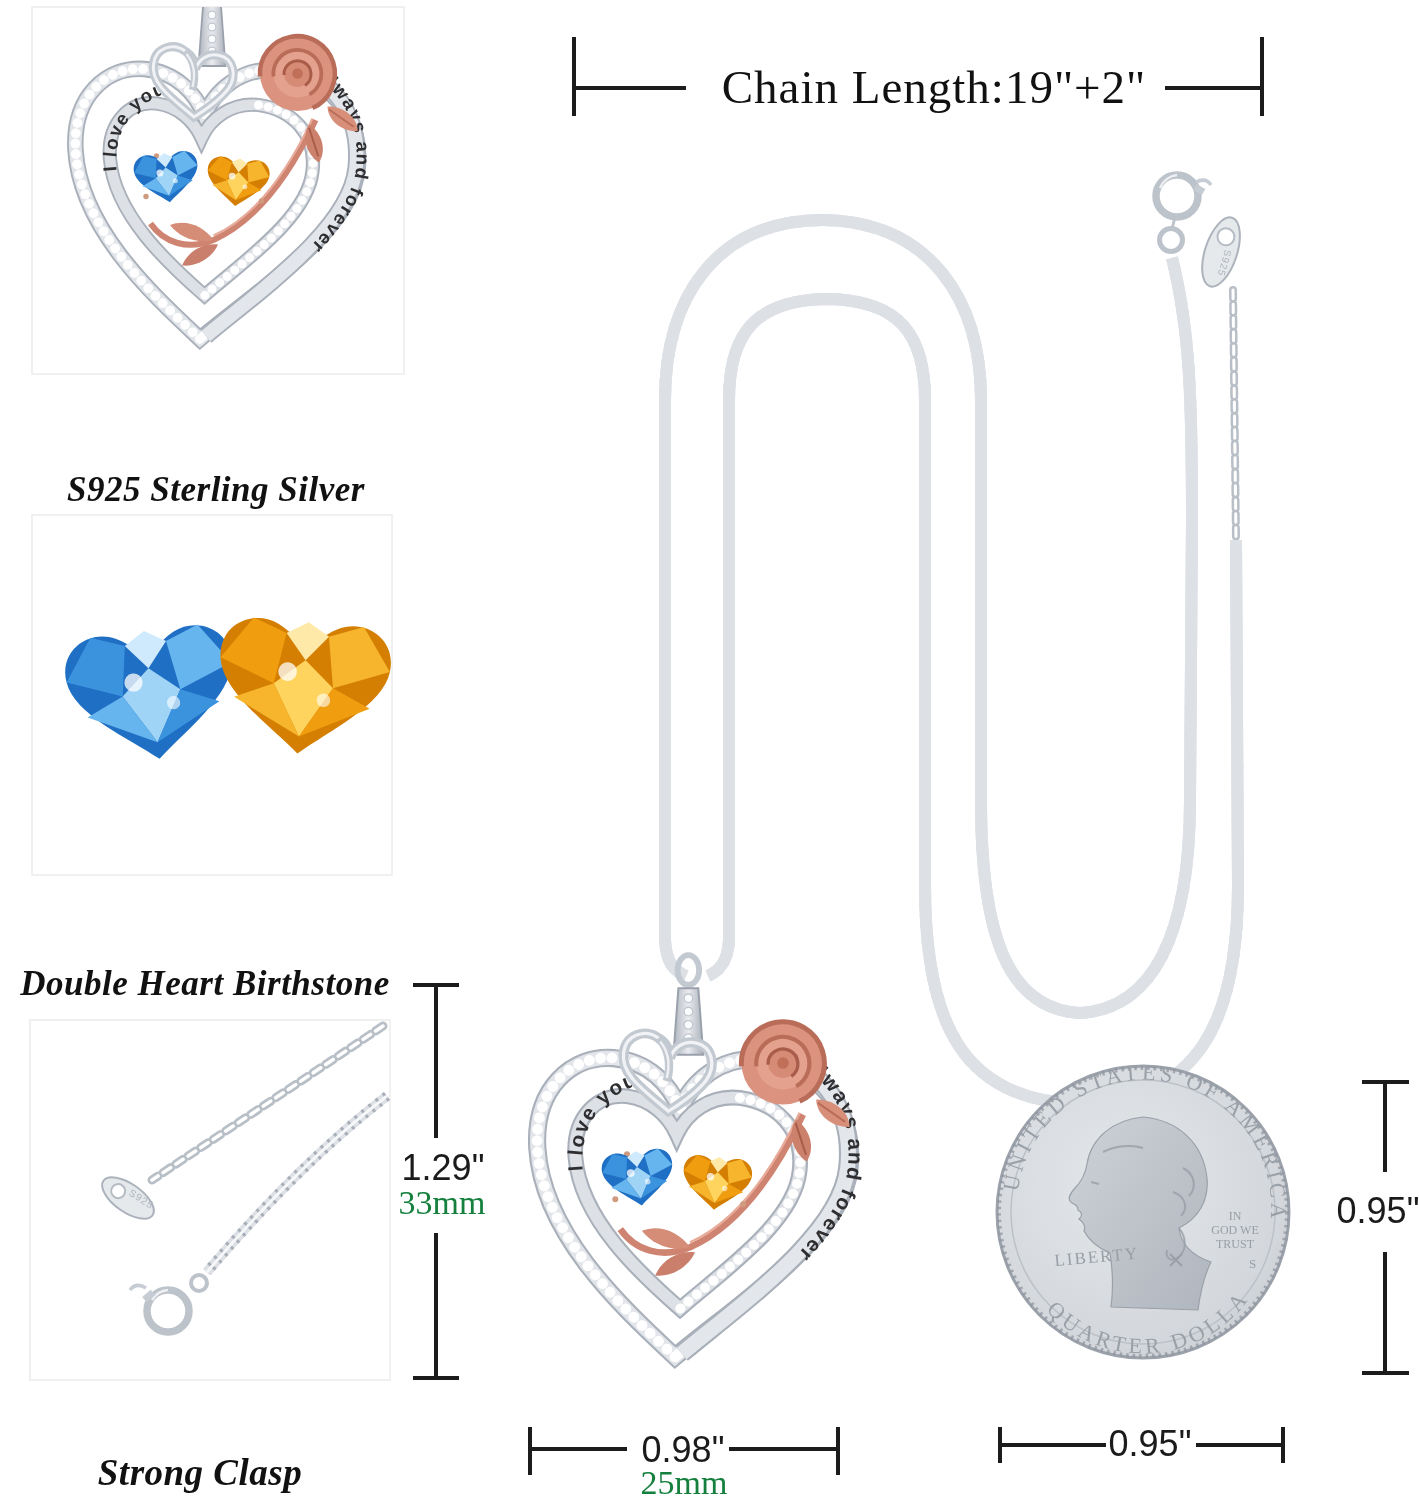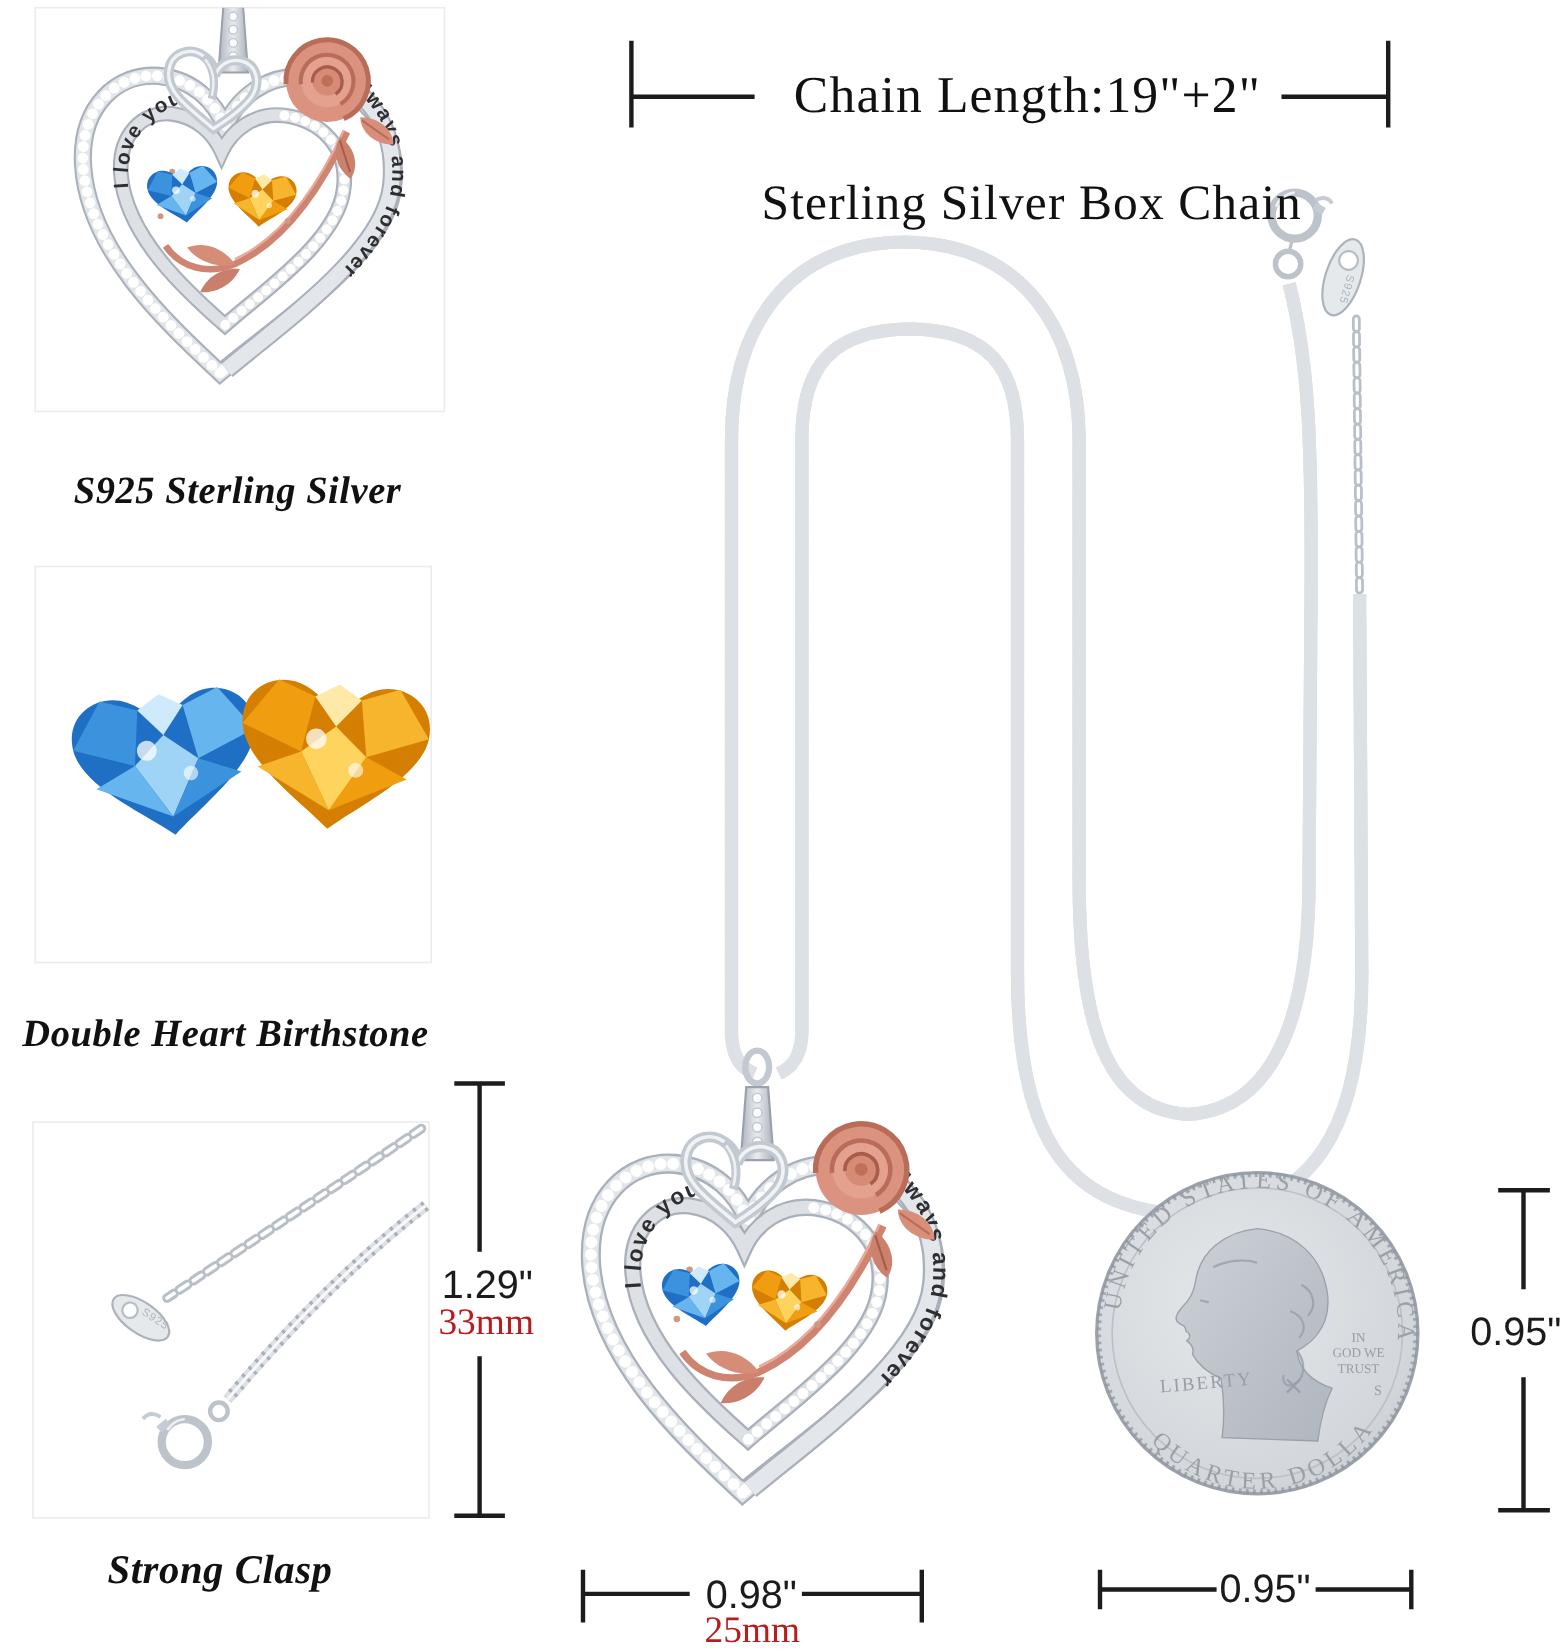--- a/index.html
+++ b/index.html
@@ -2,24 +2,24 @@
 <html><head>
 <meta charset="utf-8">
 <style>
   html,body{margin:0;padding:0;background:#ffffff;}
   .page{position:relative;width:1419px;height:1500px;background:#fff;overflow:hidden;
         font-family:"Liberation Serif",serif;}
   .art{position:absolute;left:0;top:0;width:1419px;height:1500px;}
   .lbl{position:absolute;transform:translate(-50%,-50%);white-space:nowrap;color:#111;}
   .hdr1{font-size:47px;letter-spacing:1px;}
   .hdr2{font-size:45px;letter-spacing:1px;}
-  .cap{font-weight:bold;font-style:italic;font-size:35px;letter-spacing:.5px;}
+  .cap{font-weight:bold;font-style:italic;font-size:35px;letter-spacing:.5px;margin-top:44px;}
   .cap3{font-size:37px;}
   .meas-in{font-family:"Liberation Sans",sans-serif;font-size:36px;color:#1b1b1b;}
-  .meas-mm{font-family:"Liberation Serif",serif;font-size:34px;color:#b91c1c;}
+  .meas-mm{font-family:"Liberation Serif",serif;font-size:34px;color:#15803d;}
   .engrave{font-family:"Liberation Sans",sans-serif;font-weight:bold;font-size:12.5px;fill:#2e2e30;letter-spacing:1px;}
   .coin-legend{font-family:"Liberation Serif",serif;font-size:22px;fill:#9aa0a8;letter-spacing:4px;}
   .coin-small{font-family:"Liberation Serif",serif;fill:#989ea6;}
   .tagtxt{font-family:"Liberation Sans",sans-serif;font-size:10px;fill:#aeb4bc;letter-spacing:1px;}
 </style>
 </head>
 <body>
 
 <div class="page">
 
@@ -234,21 +234,20 @@
   <g stroke="#1c1c1c" stroke-width="4">
     <path d="M 574 37 V 116 M 576 88 H 686 M 1165 88 H 1260 M 1262 37 V 116"></path>
     <path d="M 413 985 H 459 M 436 987 V 1138 M 436 1233 V 1376 M 413 1378 H 459"></path>
     <path d="M 530 1427 V 1475 M 532 1449 H 627 M 729 1449 H 836 M 838 1427 V 1475"></path>
     <path d="M 1362 1082 H 1409 M 1385 1084 V 1172 M 1385 1252 V 1371 M 1362 1373 H 1409"></path>
     <path d="M 1000 1427 V 1463 M 1002 1445 H 1106 M 1196 1445 H 1281 M 1283 1427 V 1463"></path>
   </g>
 </svg>
 
 <div class="lbl hdr1" style="left:934px;top:87px;">Chain Length:19"+2"</div>
-<div class="lbl hdr2" style="left:938px;top:184px;">Sterling Silver Box Chain</div>
 
 <div class="lbl cap" style="left:216px;top:446px;">S925 Sterling Silver</div>
 <div class="lbl cap" style="left:205px;top:940px;">Double Heart Birthstone</div>
 <div class="lbl cap cap3" style="left:200px;top:1428px;">Strong Clasp</div>
 
 <div class="lbl meas-in" style="left:443px;top:1168px;">1.29"</div>
 <div class="lbl meas-mm" style="left:442px;top:1203px;">33mm</div>
 <div class="lbl meas-in" style="left:683px;top:1450px;">0.98"</div>
 <div class="lbl meas-mm" style="left:684px;top:1483px;">25mm</div>
 <div class="lbl meas-in" style="left:1378px;top:1211px;">0.95"</div>

